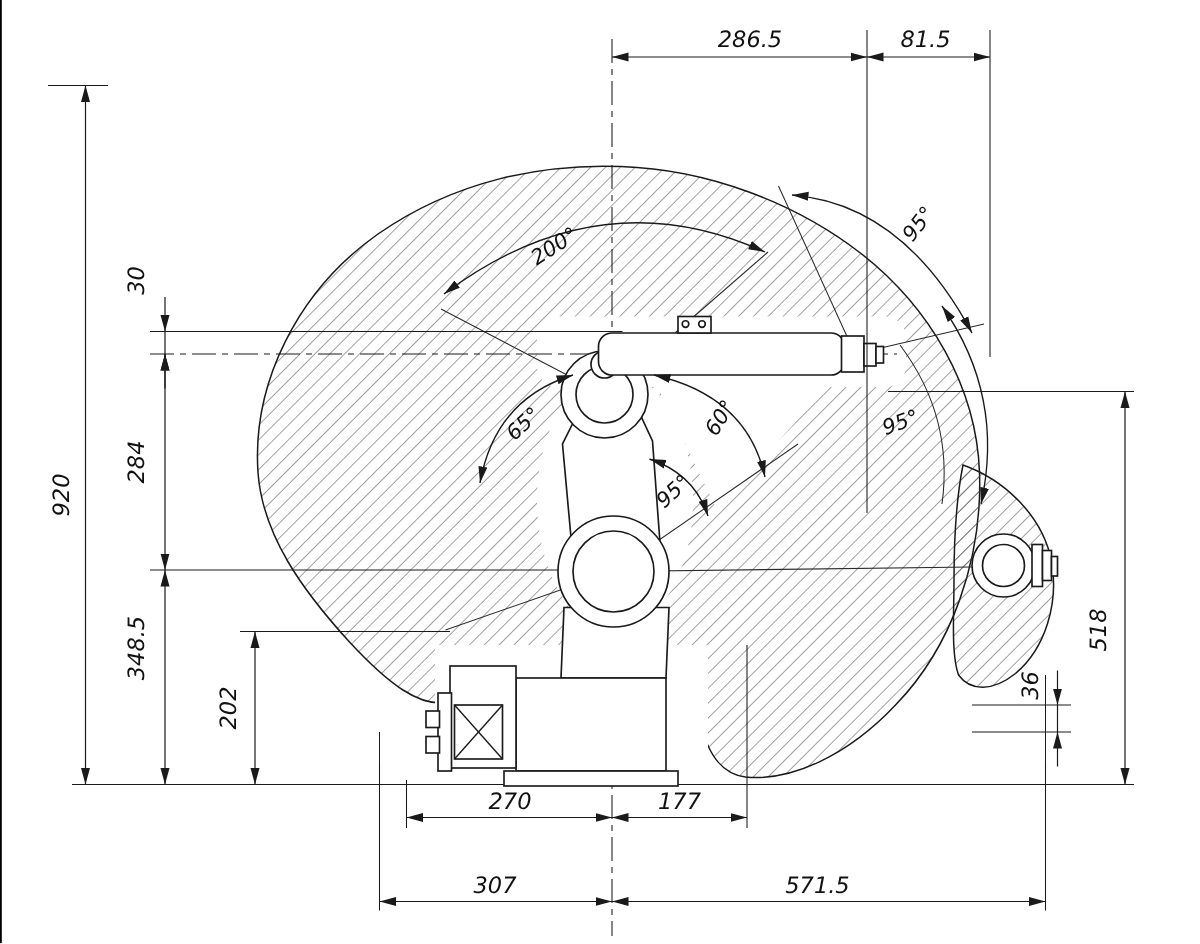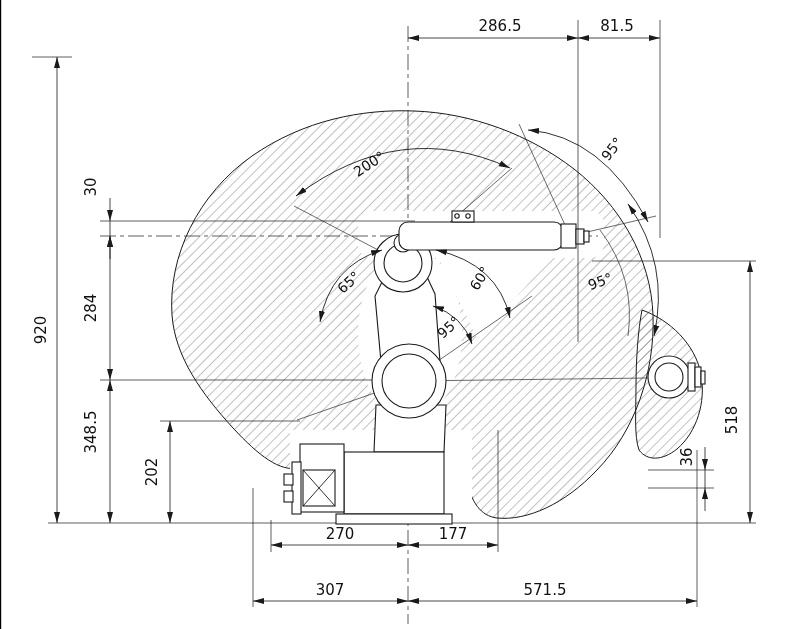--- a/index.html
+++ b/index.html
@@ -1,16 +1,16 @@
 <!DOCTYPE html>
 <html><head>
 <meta charset="utf-8">
 <style>
   html,body{margin:0;padding:0;background:#ffffff;}
-  .frame{width:800px;height:629px;position:relative;background:#ffffff;overflow:hidden;}
+  .frame{width:800px;height:629px;position:relative;background:#ffffff;overflow:hidden;font-style:italic;}
   svg{display:block;}
   svg text{font-family:"DejaVu Sans","Liberation Sans",sans-serif;fill:#111111;}
   .dimtxt{font-size:15px;}
   .angtxt{font-size:14px;}
   .ext{stroke:#1a1a1a;stroke-width:0.7;fill:none;}
   .dim{stroke:#1a1a1a;stroke-width:0.8;fill:none;}
   .cl{stroke:#1a1a1a;stroke-width:0.7;fill:none;stroke-dasharray:16 4 4 4;}
   .pose{stroke:#2a2a2a;stroke-width:0.7;fill:none;}
   .arc{stroke:#1a1a1a;stroke-width:0.9;fill:none;}
   .blob{fill:url(#hatch);stroke:#1a1a1a;stroke-width:1;}

